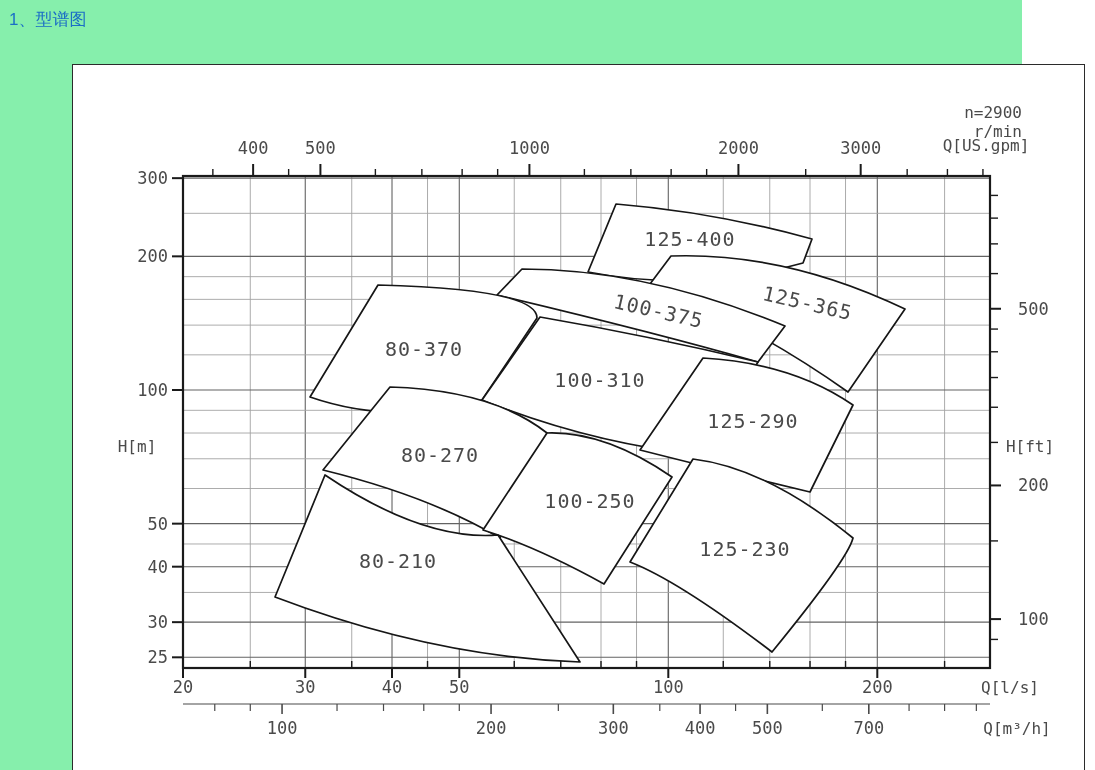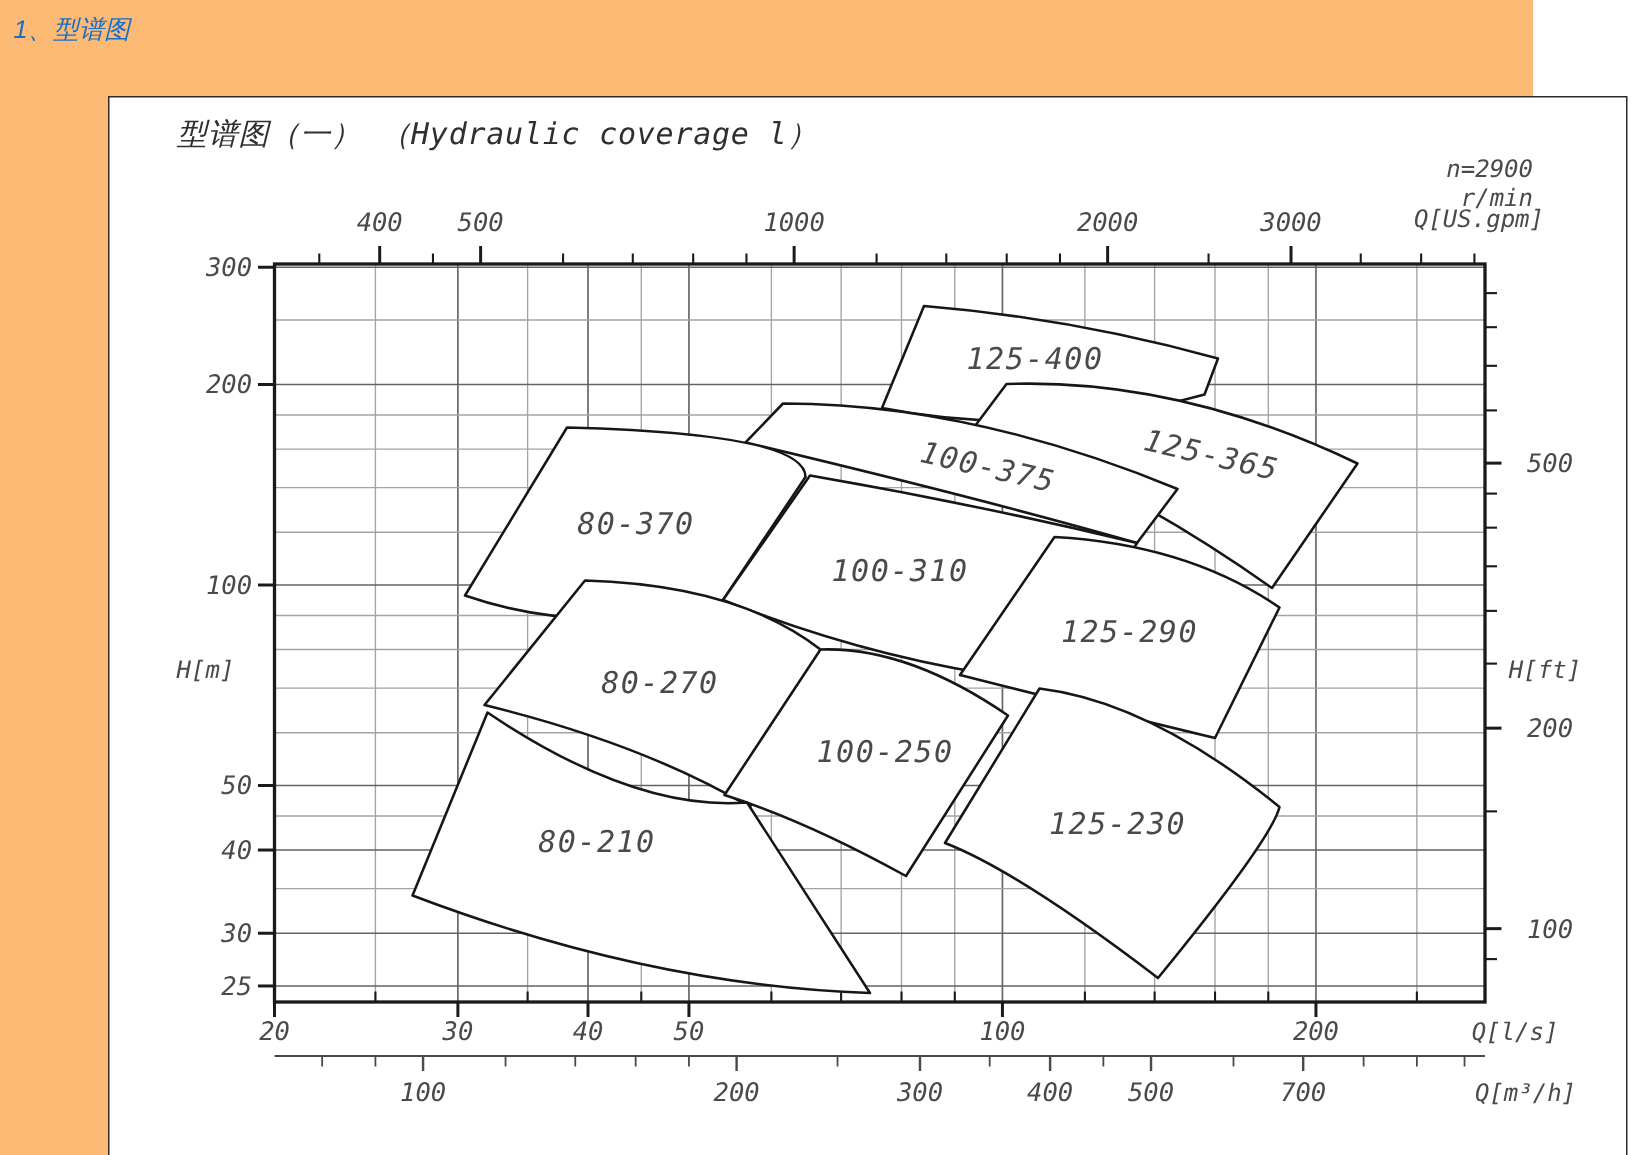--- a/index.html
+++ b/index.html
@@ -1,35 +1,34 @@
 <!DOCTYPE html>
 <html><head>
 <meta charset="utf-8">
 <style>
   html,body{margin:0;padding:0;width:1095px;height:770px;overflow:hidden;background:#fff;
     font-family:"Liberation Sans",sans-serif;}
-  #stage{position:relative;width:1022px;height:770px;background:#fdba74;font-style:italic;}
+  #stage{position:relative;width:1022px;height:770px;background:#86efac;}
   .page-header{position:absolute;left:9px;top:8px;font-size:17px;color:#1b6ec6;
     font-family:"Liberation Sans",sans-serif;}
   .outer-box{position:absolute;left:72px;top:64px;width:1011px;height:740px;
     border:1.6px solid #2b2b2b;background:#fff;}
   .chart-title{position:absolute;left:118px;top:76px;font-size:20px;color:#2f2f2f;
     font-family:"DejaVu Sans Mono","DejaVu Sans",monospace;letter-spacing:.5px;}
   .speed-note{position:absolute;left:918px;top:103px;font-size:16px;color:#4a4a4a;
     font-family:"DejaVu Sans Mono",monospace;text-align:right;}
   svg{position:absolute;left:0;top:0;}
   text{font-family:"DejaVu Sans Mono",monospace;fill:#4a4a4a;}
 </style>
 </head>
 <body>
 
 <div id="stage">
   <div class="page-header">1、型谱图</div>
   <div class="outer-box"></div>
-  <div class="chart-title">型谱图（一） （Hydraulic coverage l）</div>
   <div class="speed-note">n=2900 r/min</div>
   <svg id="chart-svg" width="1095" height="770" viewBox="0 0 1095 770">
       <g>
         <line x1="250.28462203149357" y1="176" x2="250.28462203149357" y2="668" stroke="#a3a3a3" stroke-width="0.9"></line>
         <line x1="351.7413172028942" y1="176" x2="351.7413172028942" y2="668" stroke="#a3a3a3" stroke-width="0.9"></line>
         <line x1="427.52032232471896" y1="176" x2="427.52032232471896" y2="668" stroke="#a3a3a3" stroke-width="0.9"></line>
         <line x1="514.2652871518617" y1="176" x2="514.2652871518617" y2="668" stroke="#a3a3a3" stroke-width="0.9"></line>
         <line x1="560.7464431923963" y1="176" x2="560.7464431923963" y2="668" stroke="#a3a3a3" stroke-width="0.9"></line>
         <line x1="601.0102519790042" y1="176" x2="601.0102519790042" y2="668" stroke="#a3a3a3" stroke-width="0.9"></line>
         <line x1="636.5254483142212" y1="176" x2="636.5254483142212" y2="668" stroke="#a3a3a3" stroke-width="0.9"></line>

